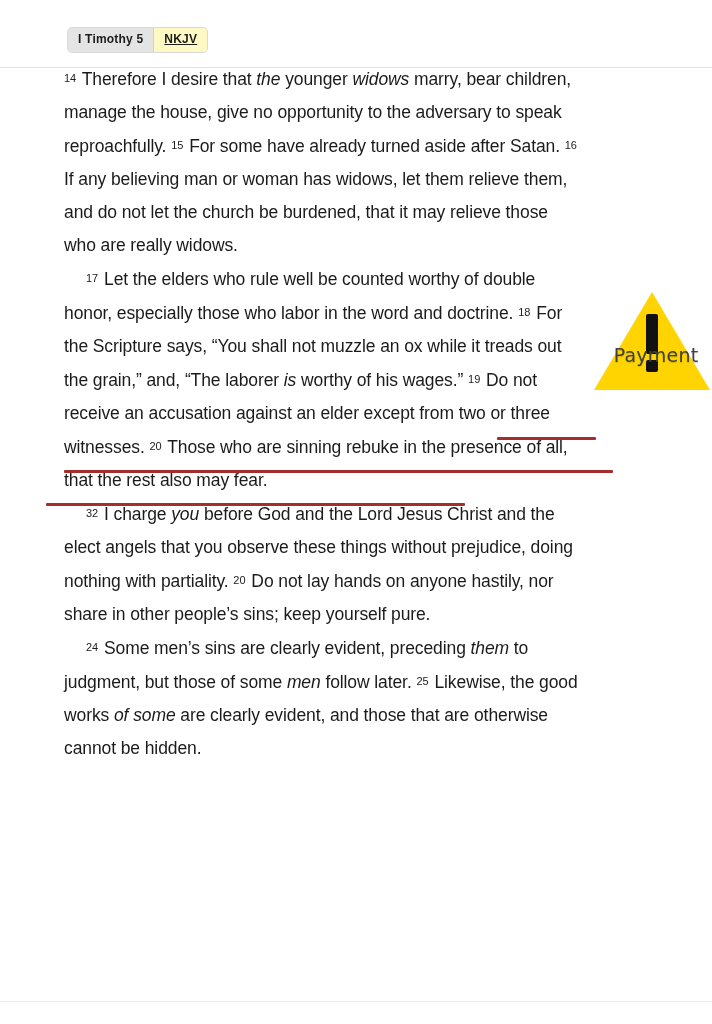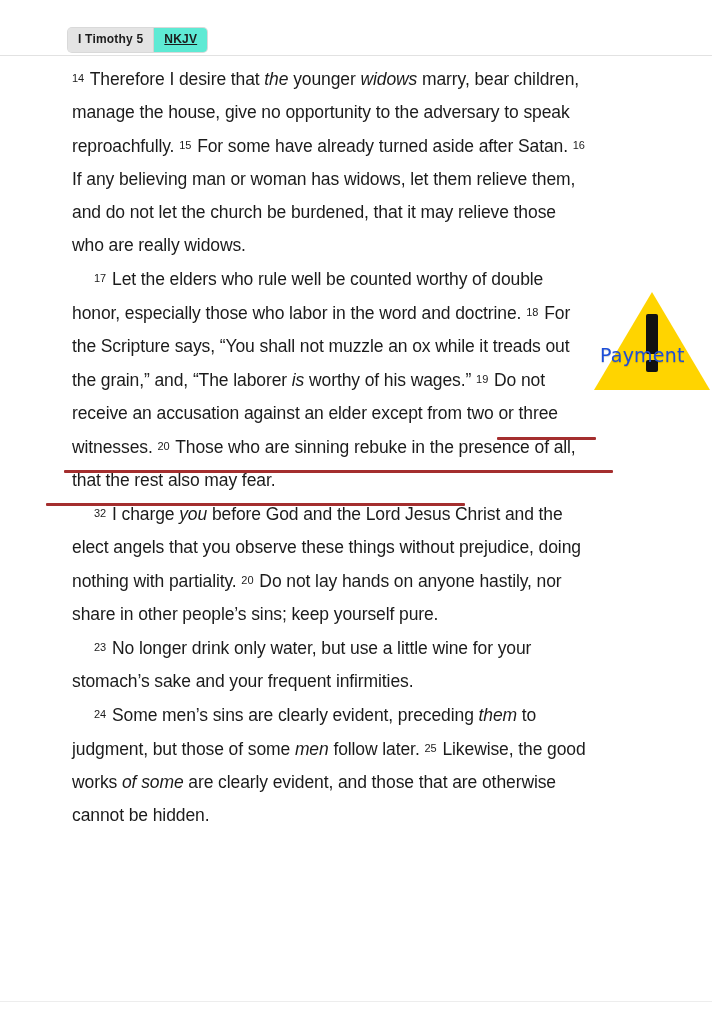--- a/index.html
+++ b/index.html
@@ -14,21 +14,21 @@
     font-family: "Liberation Sans", sans-serif;
     color: #1a1a1a;
     overflow: hidden;
   }
 
   
   .topbar {
     position: absolute;
     top: 0; left: 0;
     width: 712px;
-    height: 56px;
+    height: 68px;
     background: #ffffff;
     border-bottom: 1px solid #e2e2e2;
     box-sizing: border-box;
   }
   .ref-pills {
     position: absolute;
     left: 68px;
     top: 28px;
     display: flex;
     align-items: stretch;
@@ -45,29 +45,29 @@
     color: #1c1c1c;
     background: #e9e9e9;
     line-height: 1.1;
     white-space: nowrap;
   }
   .pill.book {
     background: #e4e4e4;
     border-right: 1px solid #d2d2d2;
   }
   .pill.version {
-    background: #5eead4;
+    background: #fef9c3;
     text-decoration: underline;
   }
 
   
   .page {
     position: absolute;
     top: 56px;
-    left: 16px;
+    left: 8px;
     width: 656px;
     box-sizing: border-box;
     padding: 6px 80px 0 56px;
   }
 
   p.verse {
     margin: 0 0 0 0;
     font-size: 17.5px;
     line-height: 33px;
     color: #1b1b1b;
@@ -114,23 +114,23 @@
     width: 120px;
     height: 105px;
     pointer-events: auto;
   }
   .sticker svg { display: block; }
   .sticker-label {
     position: absolute;
     left: 8px;
     top: 56px;
     width: 112px;
-    text-align: left;
+    text-align: center;
     font-size: 19px;
-    color: #1d4ed8;
+    color: #404040;
     font-family: "DejaVu Sans", sans-serif;
     letter-spacing: 0.2px;
     text-shadow: 0 1px 1px rgba(0,0,0,0.18);
   }
 
   
   .bottombar {
     position: absolute;
     left: 0;
     bottom: 0;
@@ -150,21 +150,20 @@
   </div>
 </div>
 
 <div class="page">
 
   <p class="verse" id="para-p14"><sup class="vnum">14</sup><span> Therefore I desire that </span><em class="it">the</em><span> younger </span><em class="it">widows</em><span> marry, bear children, manage the house, give no opportunity to the adversary to speak reproachfully. </span><sup class="vnum">15</sup><span> For some have already turned aside after Satan. </span><sup class="vnum">16</sup><span> If any believing man or woman has widows, let them relieve them, and do not let the church be burdened, that it may relieve those who are really widows.</span></p>
 
 
   <p class="verse indent" id="para-p17"><sup class="vnum">17</sup><span> Let the elders who rule well be counted worthy of double honor, especially those who labor in the word and doctrine. </span><sup class="vnum">18</sup><span> For the Scripture says, “You shall not muzzle an ox while it treads out the grain,” and, “The laborer </span><em class="it">is</em><span> worthy of his wages.” </span><sup class="vnum">19</sup><span> Do not receive an accusation against an elder except from two or three witnesses. </span><sup class="vnum">20</sup><span> Those who are sinning rebuke in the presence of all, that the rest also may fear.</span></p>
   <p class="verse indent" id="para-p21"><sup class="vnum">32</sup><span> I charge </span><em class="it">you</em><span> before God and the Lord Jesus Christ and the elect angels that you observe these things without prejudice, doing nothing with partiality. </span><sup class="vnum">20</sup><span> Do not lay hands on anyone hastily, nor share in other people’s sins; keep yourself pure.</span></p>
-  <p class="verse indent" id="para-p23"><sup class="vnum">23</sup><span> No longer drink only water, but use a little wine for your stomach’s sake and your frequent infirmities.</span></p>
   <p class="verse indent" id="para-p24"><sup class="vnum">24</sup><span> Some men’s sins are clearly evident, preceding </span><em class="it">them</em><span> to judgment, but those of some </span><em class="it">men</em><span> follow later. </span><sup class="vnum">25</sup><span> Likewise, the good works </span><em class="it">of</em><span> </span><em class="it">some</em><span> are clearly evident, and those that are otherwise cannot be hidden.</span></p>
 
 </div>
 
 <div class="redline" id="redline-1" style="background: rgb(156, 28, 28);"></div>
 <div class="redline" id="redline-2" style="background: rgb(156, 28, 28);"></div>
 <div class="redline" id="redline-3" style="background: rgb(156, 28, 28);"></div>
 
 <div class="sticker">
   <svg width="120" height="105" viewBox="0 0 120 105" xmlns="http://www.w3.org/2000/svg">

